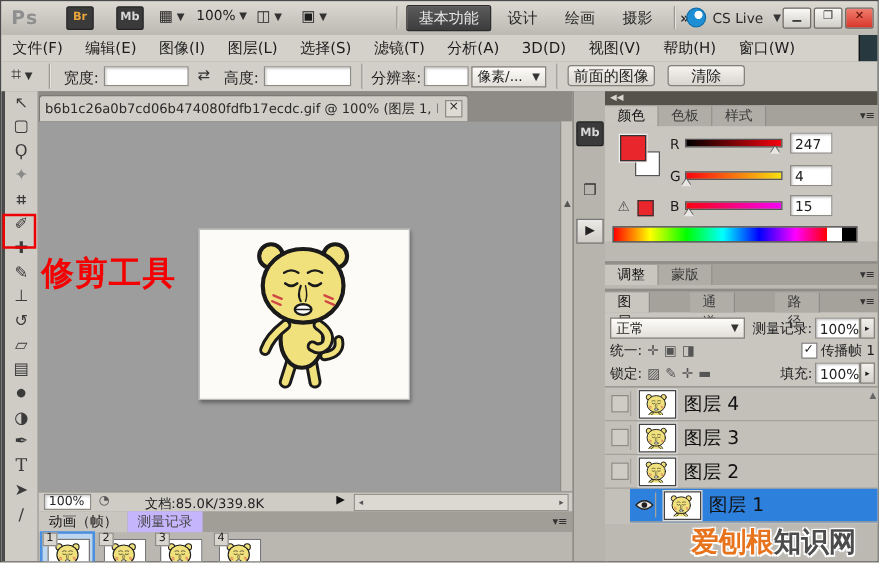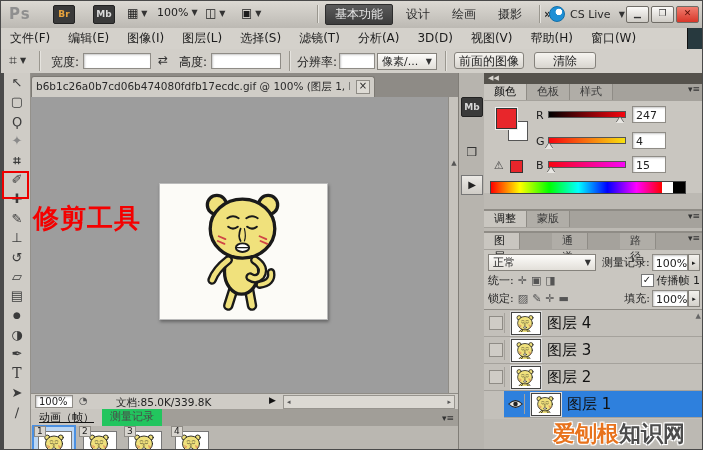--- a/index.html
+++ b/index.html
@@ -64,21 +64,21 @@
               padding:0 2px;border:1px solid #8f8c86;line-height:9px;}
   .frame .thumb{position:absolute;left:4px;top:4px;width:32px;height:21px;background:#fff;
                 border:1px solid #777;}
   .frame.sel{outline:2px solid #4a90e2;background:#bcd6f2;}
   
   .dock{left:457px;top:72px;width:26px;height:378px;background:#b7b4ae;border-left:1px solid #807d77;
         border-right:1px solid #807d77;}
   .dockbtn{margin:5px auto;width:20px;height:18px;text-align:center;line-height:18px;}
   
   .rpanel{left:483px;top:72px;width:220px;height:378px;background:#bcb9b3;}
-  .ptabs{height:17px;background:#a5a29c;display:flex;align-items:flex-start;}
+  .ptabs{height:17px;background:#a5a29c;display:flex;align-items:center;}
   .ptab{height:16px;line-height:16px;padding:0 10px;font-size:11px;background:#b0ada7;color:#3a3a3a;
         border-right:1px solid #8f8c86;}
   .ptab.active{background:#c9c6c0;color:#111;}
   .pmenu{margin-left:auto;font-size:9px;color:#333;padding-right:4px;}
   .slider{height:7px;border:1px solid #555;box-sizing:border-box;}
   .sthumb{position:absolute;top:7px;width:0;height:0;border-left:4px solid transparent;
           border-right:4px solid transparent;border-bottom:6px solid #e8e6e2;
           filter:drop-shadow(0 -1px 0 #444);}
   .chanval{width:34px;height:17px;}
   .laytabs-wrap{border-top:2px solid #8f8c86;margin-top:16px;}
@@ -236,22 +236,22 @@
     <span class="abs" style="left:48px;top:1px;font-size:10px;color:#555;">◔</span>
     <span class="abs" style="left:85px;top:2px;color:#222;">文档:85.0K/339.8K</span>
     <span class="abs" style="left:238px;top:1px;font-size:9px;color:#111;">▶</span>
     <div class="abs hscroll row" style="left:252px;top:1px;width:170px;">
       <span style="padding:0 3px;">◂</span>
       <span style="margin-left:auto;padding:0 3px;">▸</span>
     </div>
   </div>
 
   <div class="abs animtabs row">
-    <div class="animtab" style="background:#c9c6c0;color:#111;text-decoration:underline;">动画（帧）</div>
-    <div class="animtab" style="background:#22c55e;color:#4a4a4a;font-family:Liberation Mono, monospace;">测量记录</div>
+    <div class="animtab" style="background:#c9c6c0;color:#111;">动画（帧）</div>
+    <div class="animtab" style="background:#c4b5fd;color:#4a4a4a;">测量记录</div>
     <div class="pmenu">▾≡</div>
   </div>
   <div class="abs frames">
     <div class="frame sel" style="left:3px;">
       <div class="thumb"><svg width="30" height="19" viewBox="0 0 120 140" preserveAspectRatio="xMidYMin slice">
             <use href="#bear" xlink:href="#bear"></use>
           </svg></div>
       <div class="num">1</div>
     </div>
     <div class="frame" style="left:48px;">

